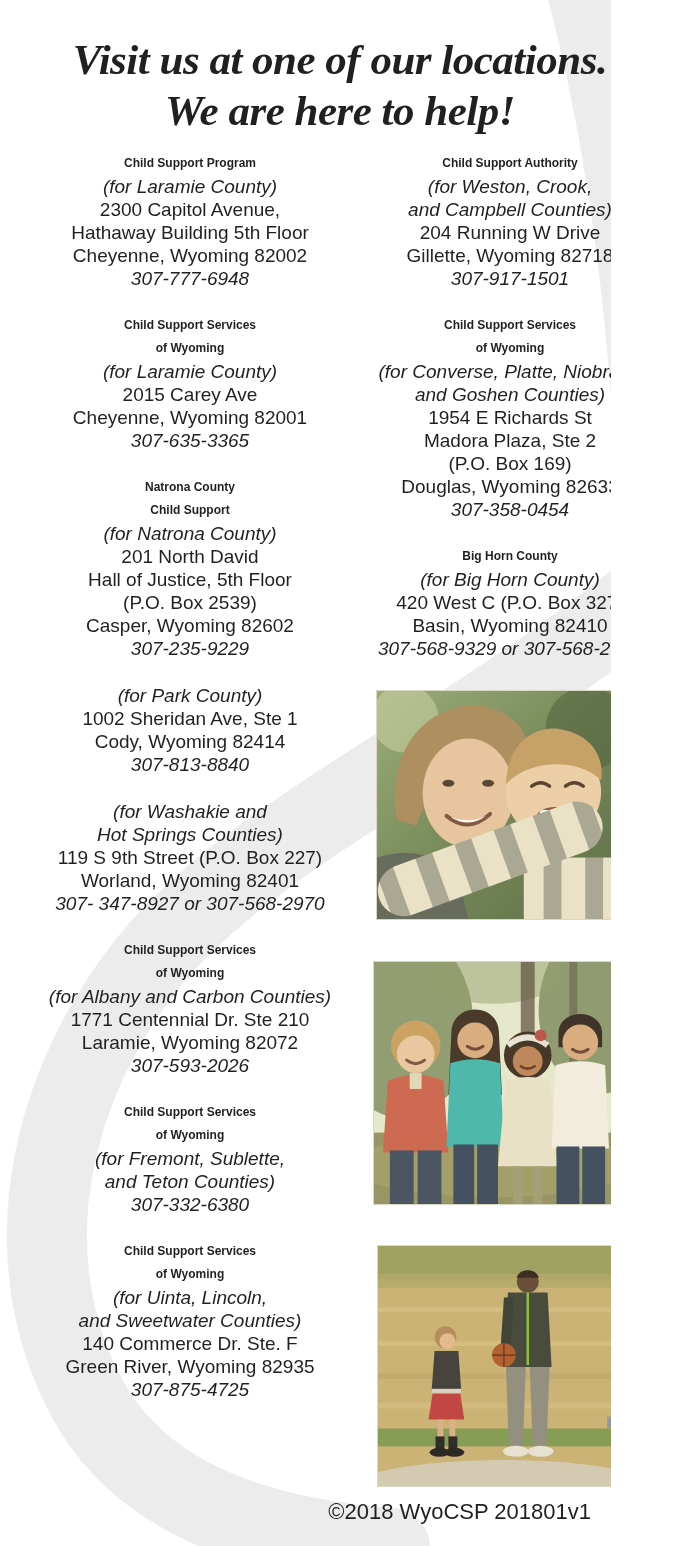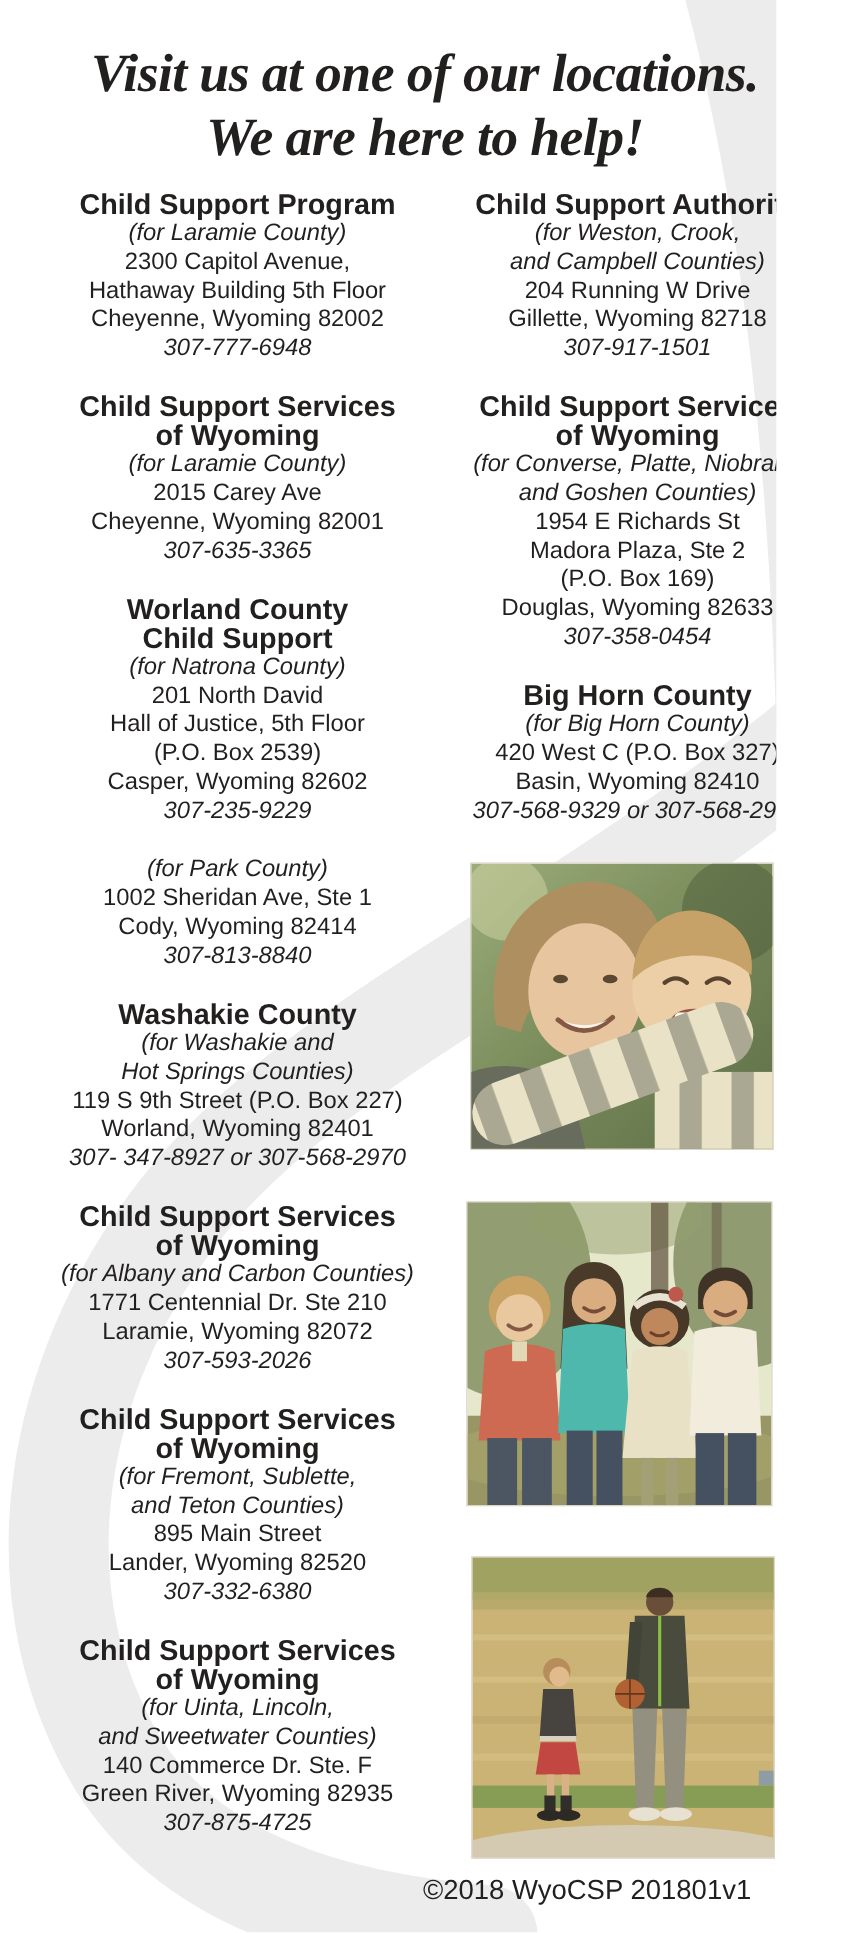--- a/index.html
+++ b/index.html
@@ -1,26 +1,26 @@
 <!DOCTYPE html>
 <html><head>
 <meta charset="utf-8">
 <style>
   html,body{margin:0;padding:0;background:#ffffff;}
   .page{position:relative;width:611px;height:1546px;background:#ffffff;overflow:hidden;
-        font-family:"Liberation Sans",sans-serif;color:#221f1f;padding-left:10px;}
+        font-family:"Liberation Sans",sans-serif;color:#221f1f;}
   .swoosh{position:absolute;left:0;top:0;z-index:0;pointer-events:none;}
   .title{position:absolute;top:34px;left:0;width:680px;text-align:center;z-index:2;
          font-family:"Liberation Serif",serif;font-weight:bold;font-style:italic;
          font-size:43px;line-height:51px;letter-spacing:-0.5px;white-space:pre-line;}
   .col{position:absolute;z-index:2;text-align:center;font-size:19px;line-height:23px;}
   .col-left{left:30px;top:152px;width:320px;}
   .col-right{left:360px;top:152px;width:300px;}
   .entry{margin-bottom:24px;}
-  .entry-name{font-weight:bold;font-size:23px;white-space:pre-line;}
+  .entry-name{font-weight:bold;font-size:12px;white-space:pre-line;}
   .entry-county{font-style:italic;white-space:pre-line;}
   .entry-address{white-space:pre-line;}
   .entry-phone{font-style:italic;white-space:pre-line;}
   .photo{position:absolute;z-index:2;border:1px solid #ddd6c4;box-sizing:border-box;background:#eee;}
   .photo svg{display:block;width:100%;height:100%;}
   #photo1{left:376px;top:690px;width:243px;height:230px;}
   #photo2{left:373px;top:961px;width:245px;height:244px;}
   #photo3{left:377px;top:1245px;width:243px;height:242px;}
   .footer{position:absolute;top:1499px;right:20px;z-index:2;font-size:22px;}
 </style>
@@ -48,58 +48,55 @@
     </div>
     <div class="entry">
       <div class="entry-name">Child Support Services
 of Wyoming</div>
       <div class="entry-county">(for Laramie County)</div>
       <div class="entry-address">2015 Carey Ave
 Cheyenne, Wyoming 82001</div>
       <div class="entry-phone">307-635-3365</div>
     </div>
     <div class="entry">
-      <div class="entry-name">Worland County
+      <div class="entry-name">Natrona County
 Child Support</div>
       <div class="entry-county">(for Natrona County)</div>
       <div class="entry-address">201 North David
 Hall of Justice, 5th Floor
 (P.O. Box 2539)
 Casper, Wyoming 82602</div>
       <div class="entry-phone">307-235-9229</div>
     </div>
     <div class="entry">
       <div class="entry-county">(for Park County)</div>
       <div class="entry-address">1002 Sheridan Ave, Ste 1
 Cody, Wyoming 82414</div>
       <div class="entry-phone">307-813-8840</div>
     </div>
     <div class="entry">
-      <div class="entry-name">Washakie County</div>
       <div class="entry-county">(for Washakie and
 Hot Springs Counties)</div>
       <div class="entry-address">119 S 9th Street (P.O. Box 227)
 Worland, Wyoming 82401</div>
       <div class="entry-phone">307- 347-8927 or 307-568-2970</div>
     </div>
     <div class="entry">
       <div class="entry-name">Child Support Services
 of Wyoming</div>
       <div class="entry-county">(for Albany and Carbon Counties)</div>
       <div class="entry-address">1771 Centennial Dr. Ste 210
 Laramie, Wyoming 82072</div>
       <div class="entry-phone">307-593-2026</div>
     </div>
     <div class="entry">
       <div class="entry-name">Child Support Services
 of Wyoming</div>
       <div class="entry-county">(for Fremont, Sublette,
 and Teton Counties)</div>
-      <div class="entry-address">895 Main Street
-Lander, Wyoming 82520</div>
       <div class="entry-phone">307-332-6380</div>
     </div>
     <div class="entry">
       <div class="entry-name">Child Support Services
 of Wyoming</div>
       <div class="entry-county">(for Uinta, Lincoln,
 and Sweetwater Counties)</div>
       <div class="entry-address">140 Commerce Dr. Ste. F
 Green River, Wyoming 82935</div>
       <div class="entry-phone">307-875-4725</div>

